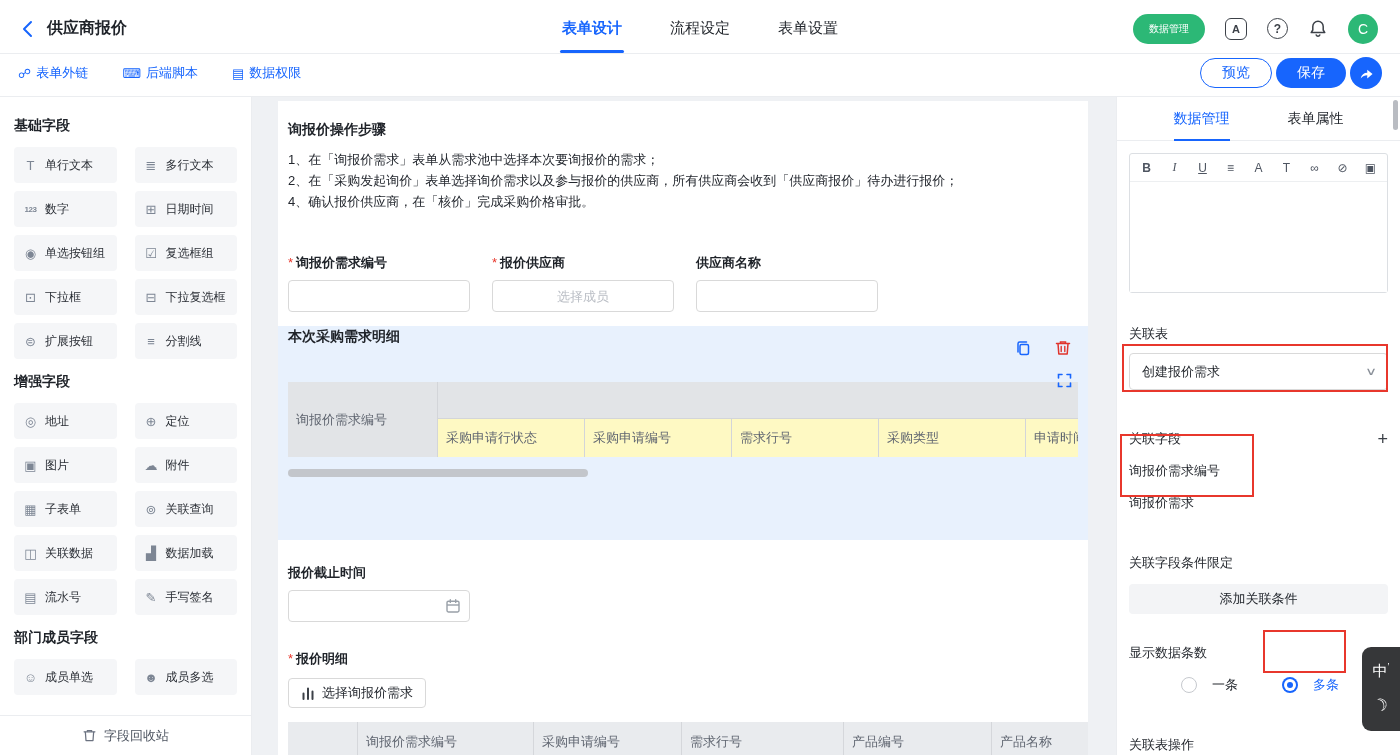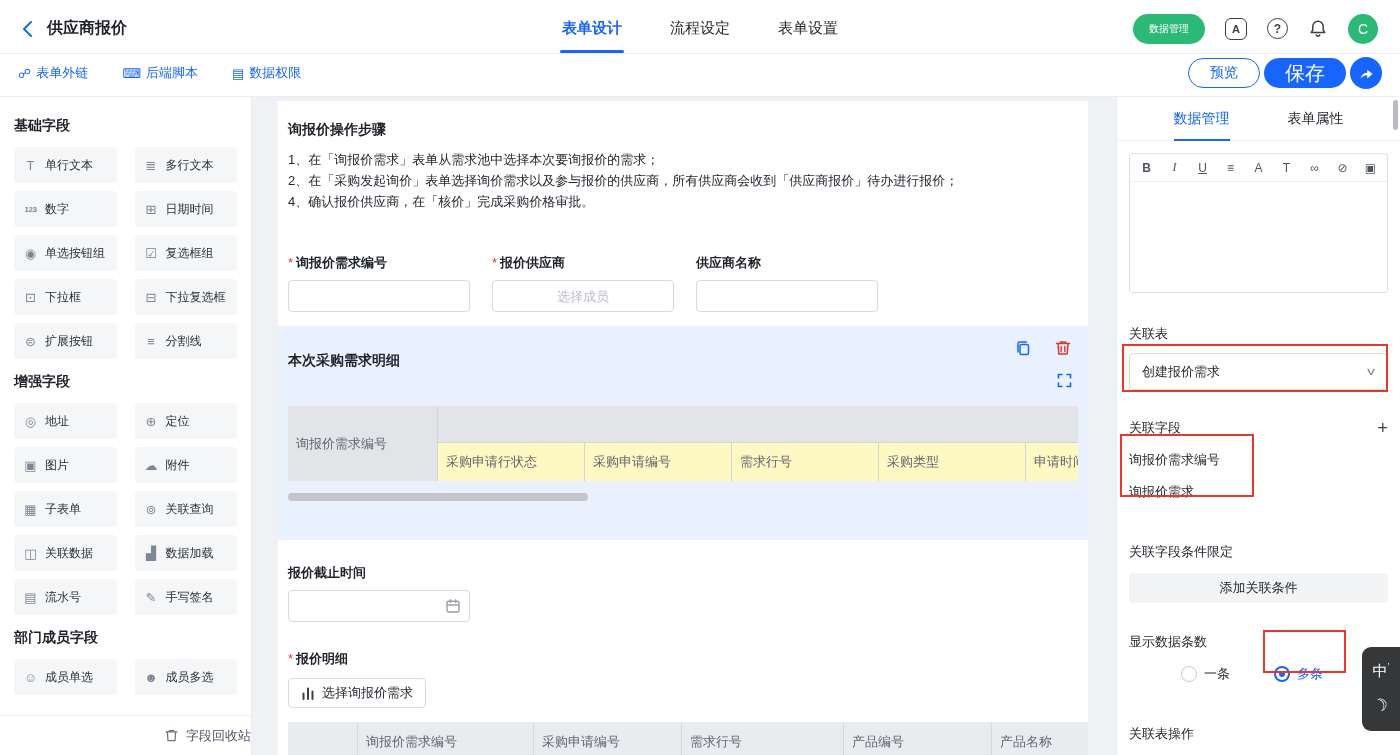--- a/index.html
+++ b/index.html
@@ -19,47 +19,47 @@
 .icon-box { width:22px; height:22px; border:1.6px solid #3c4148; border-radius:6px; display:flex; align-items:center; justify-content:center; font-size:11px; font-weight:700; color:#3c4148; cursor:pointer; }
 .icon-circle { width:21px; height:21px; border:1.6px solid #3c4148; border-radius:50%; display:flex; align-items:center; justify-content:center; font-size:12px; font-weight:700; color:#3c4148; cursor:pointer; }
 .icon-btn { display:flex; cursor:pointer; }
 .avatar { width:30px; height:30px; border-radius:50%; background:#2cb876; color:#fff; display:flex; align-items:center; justify-content:center; font-size:14px; cursor:pointer; }
 
 
 .toolbar { position:absolute; top:50px; left:0; right:0; height:47px; background:#fff; border-bottom:1px solid #ebedf0; display:flex; align-items:center; padding:0 18px; z-index:5; }
 .t-link { display:flex; align-items:center; gap:5px; color:#1765fd; margin-right:34px; cursor:pointer; }
 .t-right { margin-left:auto; display:flex; align-items:center; gap:4px; }
 .btn-outline { height:30px; padding:0 21px; border-radius:16px; border:1px solid #1765fd; color:#1765fd; background:#fff; font-size:14px; cursor:pointer; }
-.btn-primary { height:30px; padding:0 21px; border-radius:16px; border:none; background:#1765fd; color:#fff; font-size:20px; cursor:pointer; }
+.btn-primary { height:30px; padding:0 21px; border-radius:16px; border:none; background:#1765fd; color:#fff; font-size:14px; cursor:pointer; }
 .btn-round { width:32px; height:32px; border-radius:50%; background:#1765fd; border:none; display:flex; align-items:center; justify-content:center; cursor:pointer; }
 
 
 .sidebar { position:absolute; top:97px; bottom:0; left:0; width:252px; background:#fff; border-right:1px solid #ebedf0; padding:12px 14px 0; overflow:hidden; }
 .sb-title { font-size:14px; font-weight:700; margin:8px 0 12px; }
 .sb-grid { display:grid; grid-template-columns:1fr 1fr; gap:8px 18px; margin-bottom:14px; }
 .sb-item { height:36px; background:#f5f6f8; border-radius:4px; display:flex; align-items:center; gap:6px; padding:0 8px; font-size:12px; cursor:grab; color:#2b2f36; white-space:nowrap; overflow:hidden; }
 .sb-icon { width:17px; flex:none; text-align:center; color:#7d8694; font-size:13px; }
 .sb-icon.sm { font-size:8px; font-weight:700; letter-spacing:-0.5px; }
-.sb-recycle { position:absolute; left:0; right:0; bottom:0; height:40px; background:#fff; border-top:1px solid #ebedf0; display:flex; align-items:center; justify-content:flex-end; gap:7px; color:#4e5561; cursor:pointer; }
+.sb-recycle { position:absolute; left:0; right:0; bottom:0; height:40px; background:#fff; border-top:1px solid #ebedf0; display:flex; align-items:center; justify-content:center; gap:7px; color:#4e5561; cursor:pointer; }
 
 
 .canvas { position:absolute; top:97px; bottom:0; left:252px; width:864px; background:#eff1f4; }
 .form { position:absolute; left:26px; top:4px; width:810px; bottom:0; background:#fff; padding:20px 10px 0; overflow:hidden; }
 .steps-title { font-size:14px; font-weight:700; }
 .steps { margin-top:10px; }
 .step-line { line-height:21px; color:#23272e; }
 .fields-row { display:flex; gap:22px; margin-top:42px; }
 .field { width:182px; }
 .f-label { margin-bottom:8px; font-weight:600; font-size:13px; }
 .req::before { content:"*"; color:#e8372c; margin-right:3px; font-weight:400; }
 .f-input { width:100%; height:32px; border:1px solid #d9d9d9; border-radius:4px; padding:0 10px; font-size:13px; color:#1f2329; outline:none; background:#fff; font-family:inherit; }
 .f-input::placeholder { color:#b9bdc4; }
 .center-ph::placeholder { text-align:center; }
 
-.subform { margin:14px -10px 0; height:214px; background:#e8f1fd; padding:26px 10px 0; position:relative; }
+.subform { margin:14px -10px 0; height:214px; background:#e8f1fd; padding:2px 10px 0; position:relative; }
 .sf-title { font-size:14px; font-weight:700; }
 .sf-actions { position:absolute; top:13px; right:16px; display:flex; gap:22px; align-items:center; }
 .sf-expand { position:absolute; top:47px; right:16px; cursor:pointer; display:flex; }
 .sf-table { display:flex; margin-top:36px; width:790px; }
 .stc-first { width:150px; height:75px; background:#e2e4e7; color:#5f6570; display:flex; align-items:center; padding:0 8px; border-right:1px solid #d3d5d9; flex:none; }
 .stc-right { flex:1; overflow:hidden; }
 .stc-blank { height:37px; background:#e2e4e7; border-bottom:1px solid #d3d5d9; }
 .stc-cols { display:flex; height:38px; background:#fef9c3; }
 .stc-col { width:147px; flex:none; display:flex; align-items:center; padding:0 8px; color:#5f6570; border-right:1px solid #d3d5d9; white-space:nowrap; overflow:hidden; }
 .sf-scrollbar { margin-top:12px; cursor:pointer; }
@@ -90,26 +90,26 @@
 .ed-tool.b { font-weight:700; }
 .ed-tool.i { font-style:italic; font-family:"Liberation Serif",serif; }
 .ed-tool.u { text-decoration:underline; }
 .ed-content { height:110px; cursor:text; background:#fff; }
 .p-label { margin-top:32px; font-size:13px; }
 .p-label.cond { margin-top:42px; }
 .p-label.disp { margin-top:30px; }
 .p-label.ops { margin-top:42px; }
 .p-select { margin-top:10px; height:37px; border:1px solid #d9d9d9; border-radius:4px; display:flex; align-items:center; justify-content:space-between; padding:0 12px; cursor:pointer; background:#fff; }
 .chevron { color:#8a9099; font-size:11px; transform:scaleX(1.5); }
-.rel-head { margin-top:29px; display:flex; justify-content:space-between; align-items:center; }
+.rel-head { margin-top:40px; display:flex; justify-content:space-between; align-items:center; }
 .plus { font-size:18px; color:#3c4148; cursor:pointer; line-height:1; }
 .rel-item { margin-top:14px; font-size:13px; cursor:pointer; }
 .p-btn { margin-top:12px; height:30px; background:#f3f4f6; border-radius:4px; border:none; width:100%; font-size:13px; color:#23272e; display:flex; align-items:center; justify-content:center; cursor:pointer; font-family:inherit; }
 .radio-group { margin:14px 0 0 52px; display:flex; gap:44px; }
-.radio-item { display:flex; align-items:center; gap:7px; cursor:pointer; }
+.radio-item { display:flex; align-items:center; gap:15px; cursor:pointer; }
 .radio { width:16px; height:16px; border-radius:50%; border:1px solid #c6c9ce; background:#fff; position:relative; flex:none; }
 .radio.checked { border:none; background:#1765fd; }
 .radio.checked::before { content:""; position:absolute; inset:2px; border-radius:50%; background:#fff; }
 .radio.checked::after { content:""; position:absolute; inset:5px; border-radius:50%; background:#1765fd; }
 .radio-label.sel { color:#1765fd; }
 .p-scrollthumb { position:absolute; top:3px; right:2px; width:5px; height:30px; border-radius:3px; background:#b9bcc2; }
 
 
 .anno { position:absolute; border:2px solid #e8372c; z-index:40; pointer-events:none; }
 .anno1 { left:1122px; top:344px; width:266px; height:48px; }

